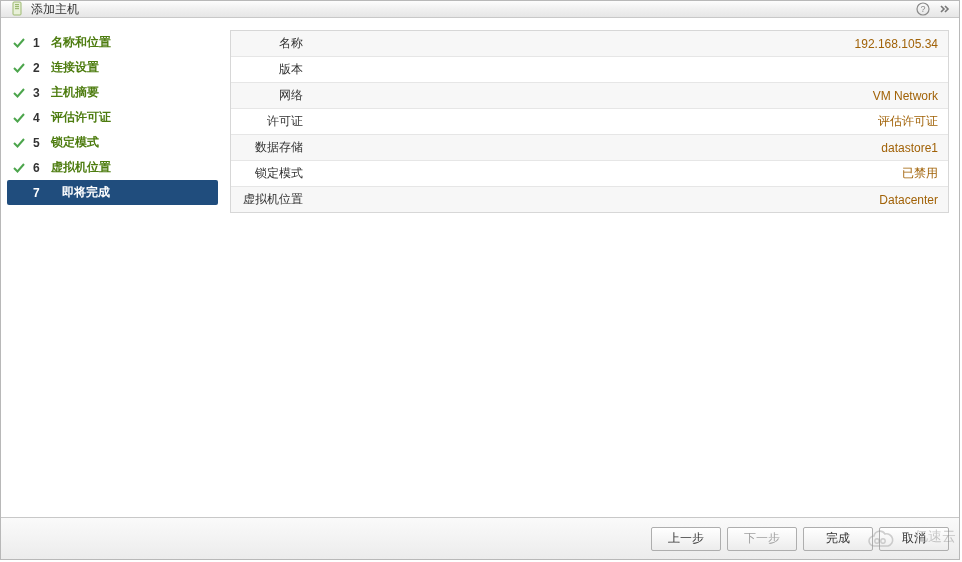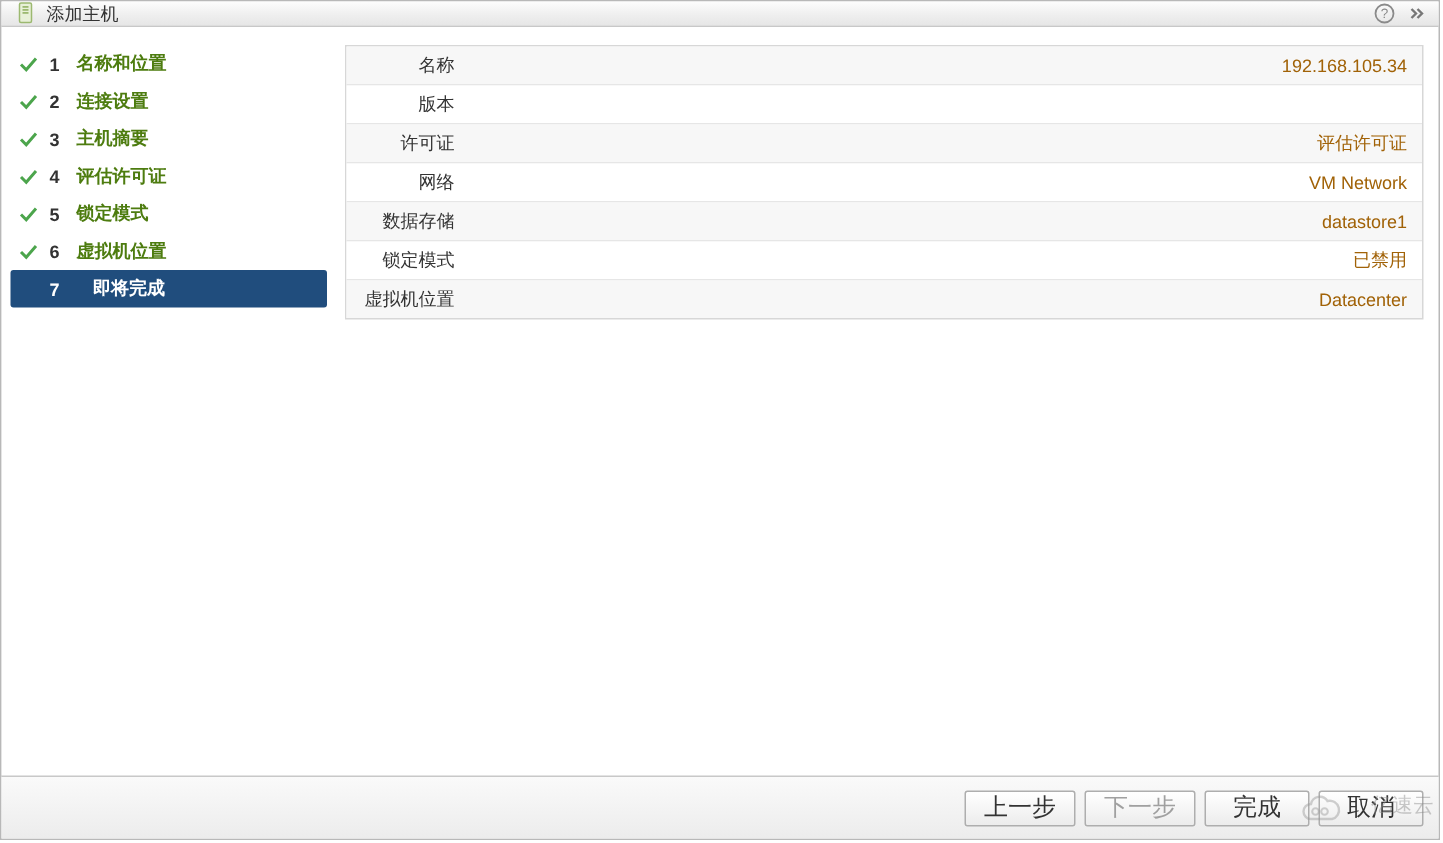--- a/index.html
+++ b/index.html
@@ -129,21 +129,21 @@
       justify-content: flex-end;
       padding: 0 10px;
       gap: 6px;
     }
     .btn {
       min-width: 70px;
       height: 24px;
       border: 1px solid #aeaeae;
       background: linear-gradient(to bottom, #ffffff, #ececec);
       border-radius: 2px;
-      font-size: 16px;
+      font-size: 12px;
       color: #333;
       cursor: pointer;
       padding: 0 12px;
     }
     .btn:disabled {
       color: #a0a0a0;
       cursor: default;
     }
     .watermark {
       position: absolute;
@@ -259,26 +259,26 @@
     <div class="content">
       <div class="summary-table">
         <div class="summary-row">
           <div class="summary-key">名称</div>
           <div class="summary-val">192.168.105.34</div>
         </div>
         <div class="summary-row">
           <div class="summary-key">版本</div>
         </div>
         <div class="summary-row">
+          <div class="summary-key">网络</div>
+          <div class="summary-val">VM Network</div>
+        </div>
+        <div class="summary-row">
           <div class="summary-key">许可证</div>
           <div class="summary-val">评估许可证</div>
-        </div>
-        <div class="summary-row">
-          <div class="summary-key">网络</div>
-          <div class="summary-val">VM Network</div>
         </div>
         <div class="summary-row">
           <div class="summary-key">数据存储</div>
           <div class="summary-val">datastore1</div>
         </div>
         <div class="summary-row">
           <div class="summary-key">锁定模式</div>
           <div class="summary-val">已禁用</div>
         </div>
         <div class="summary-row">

